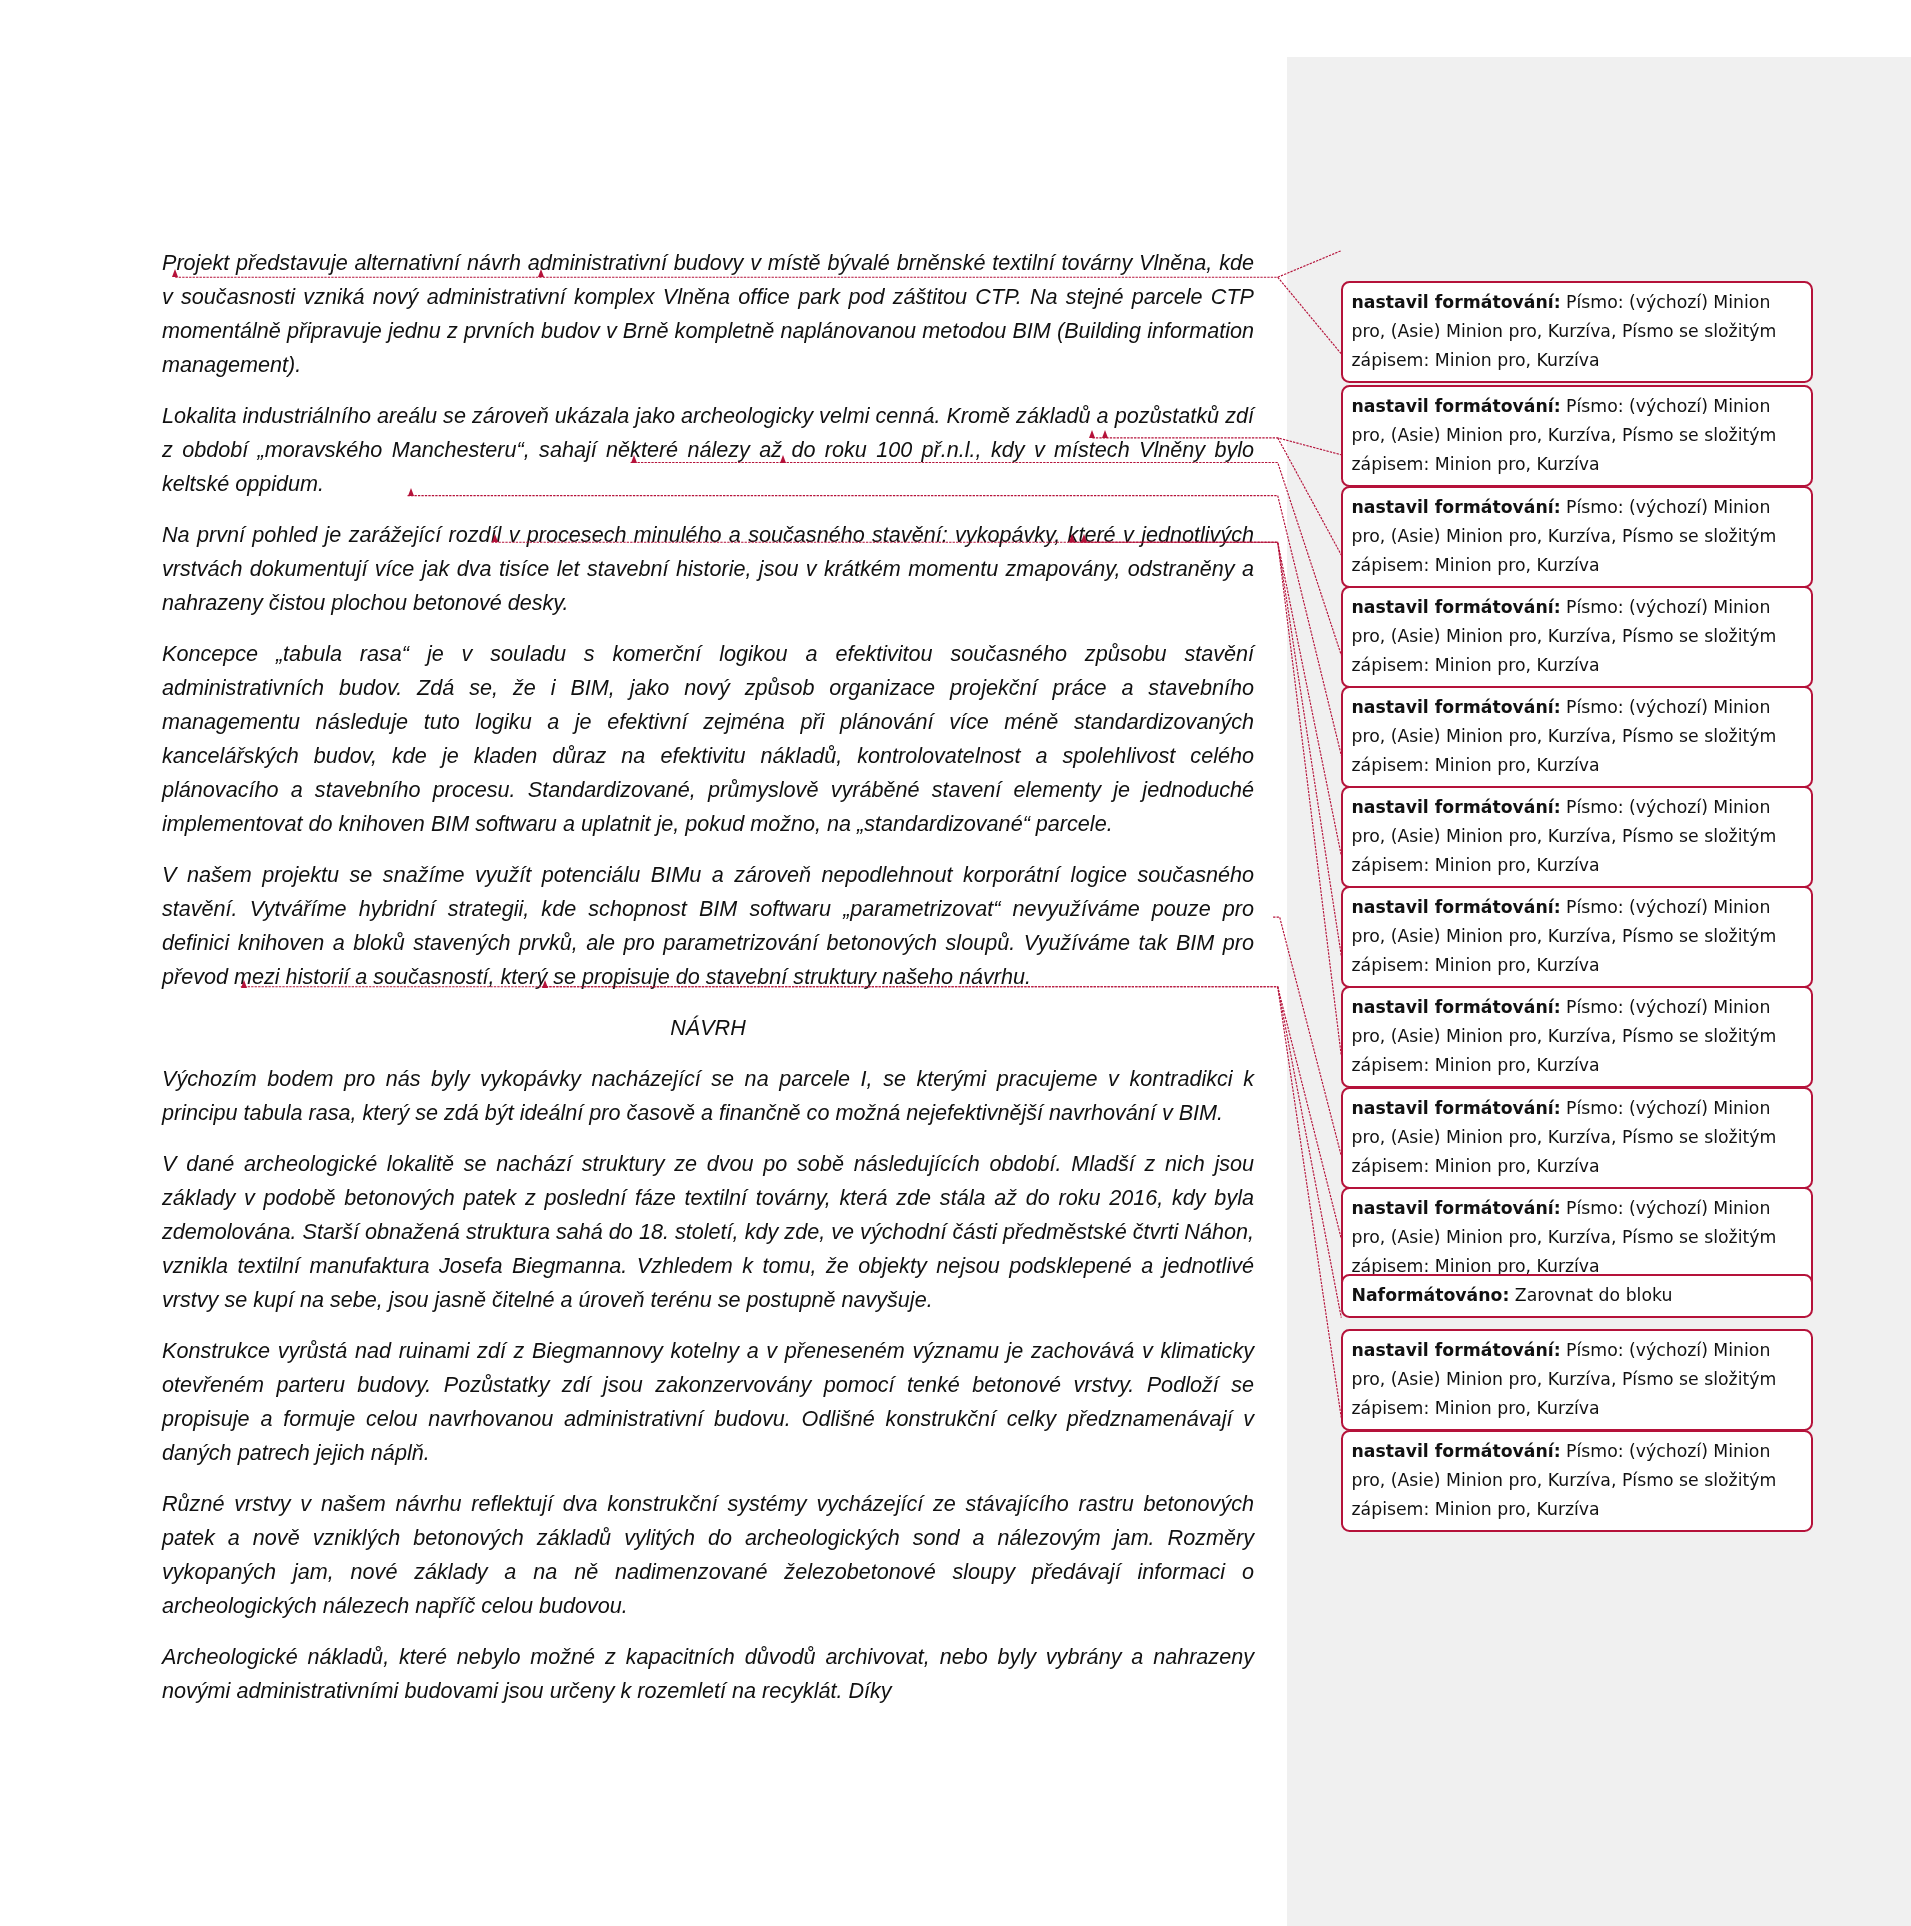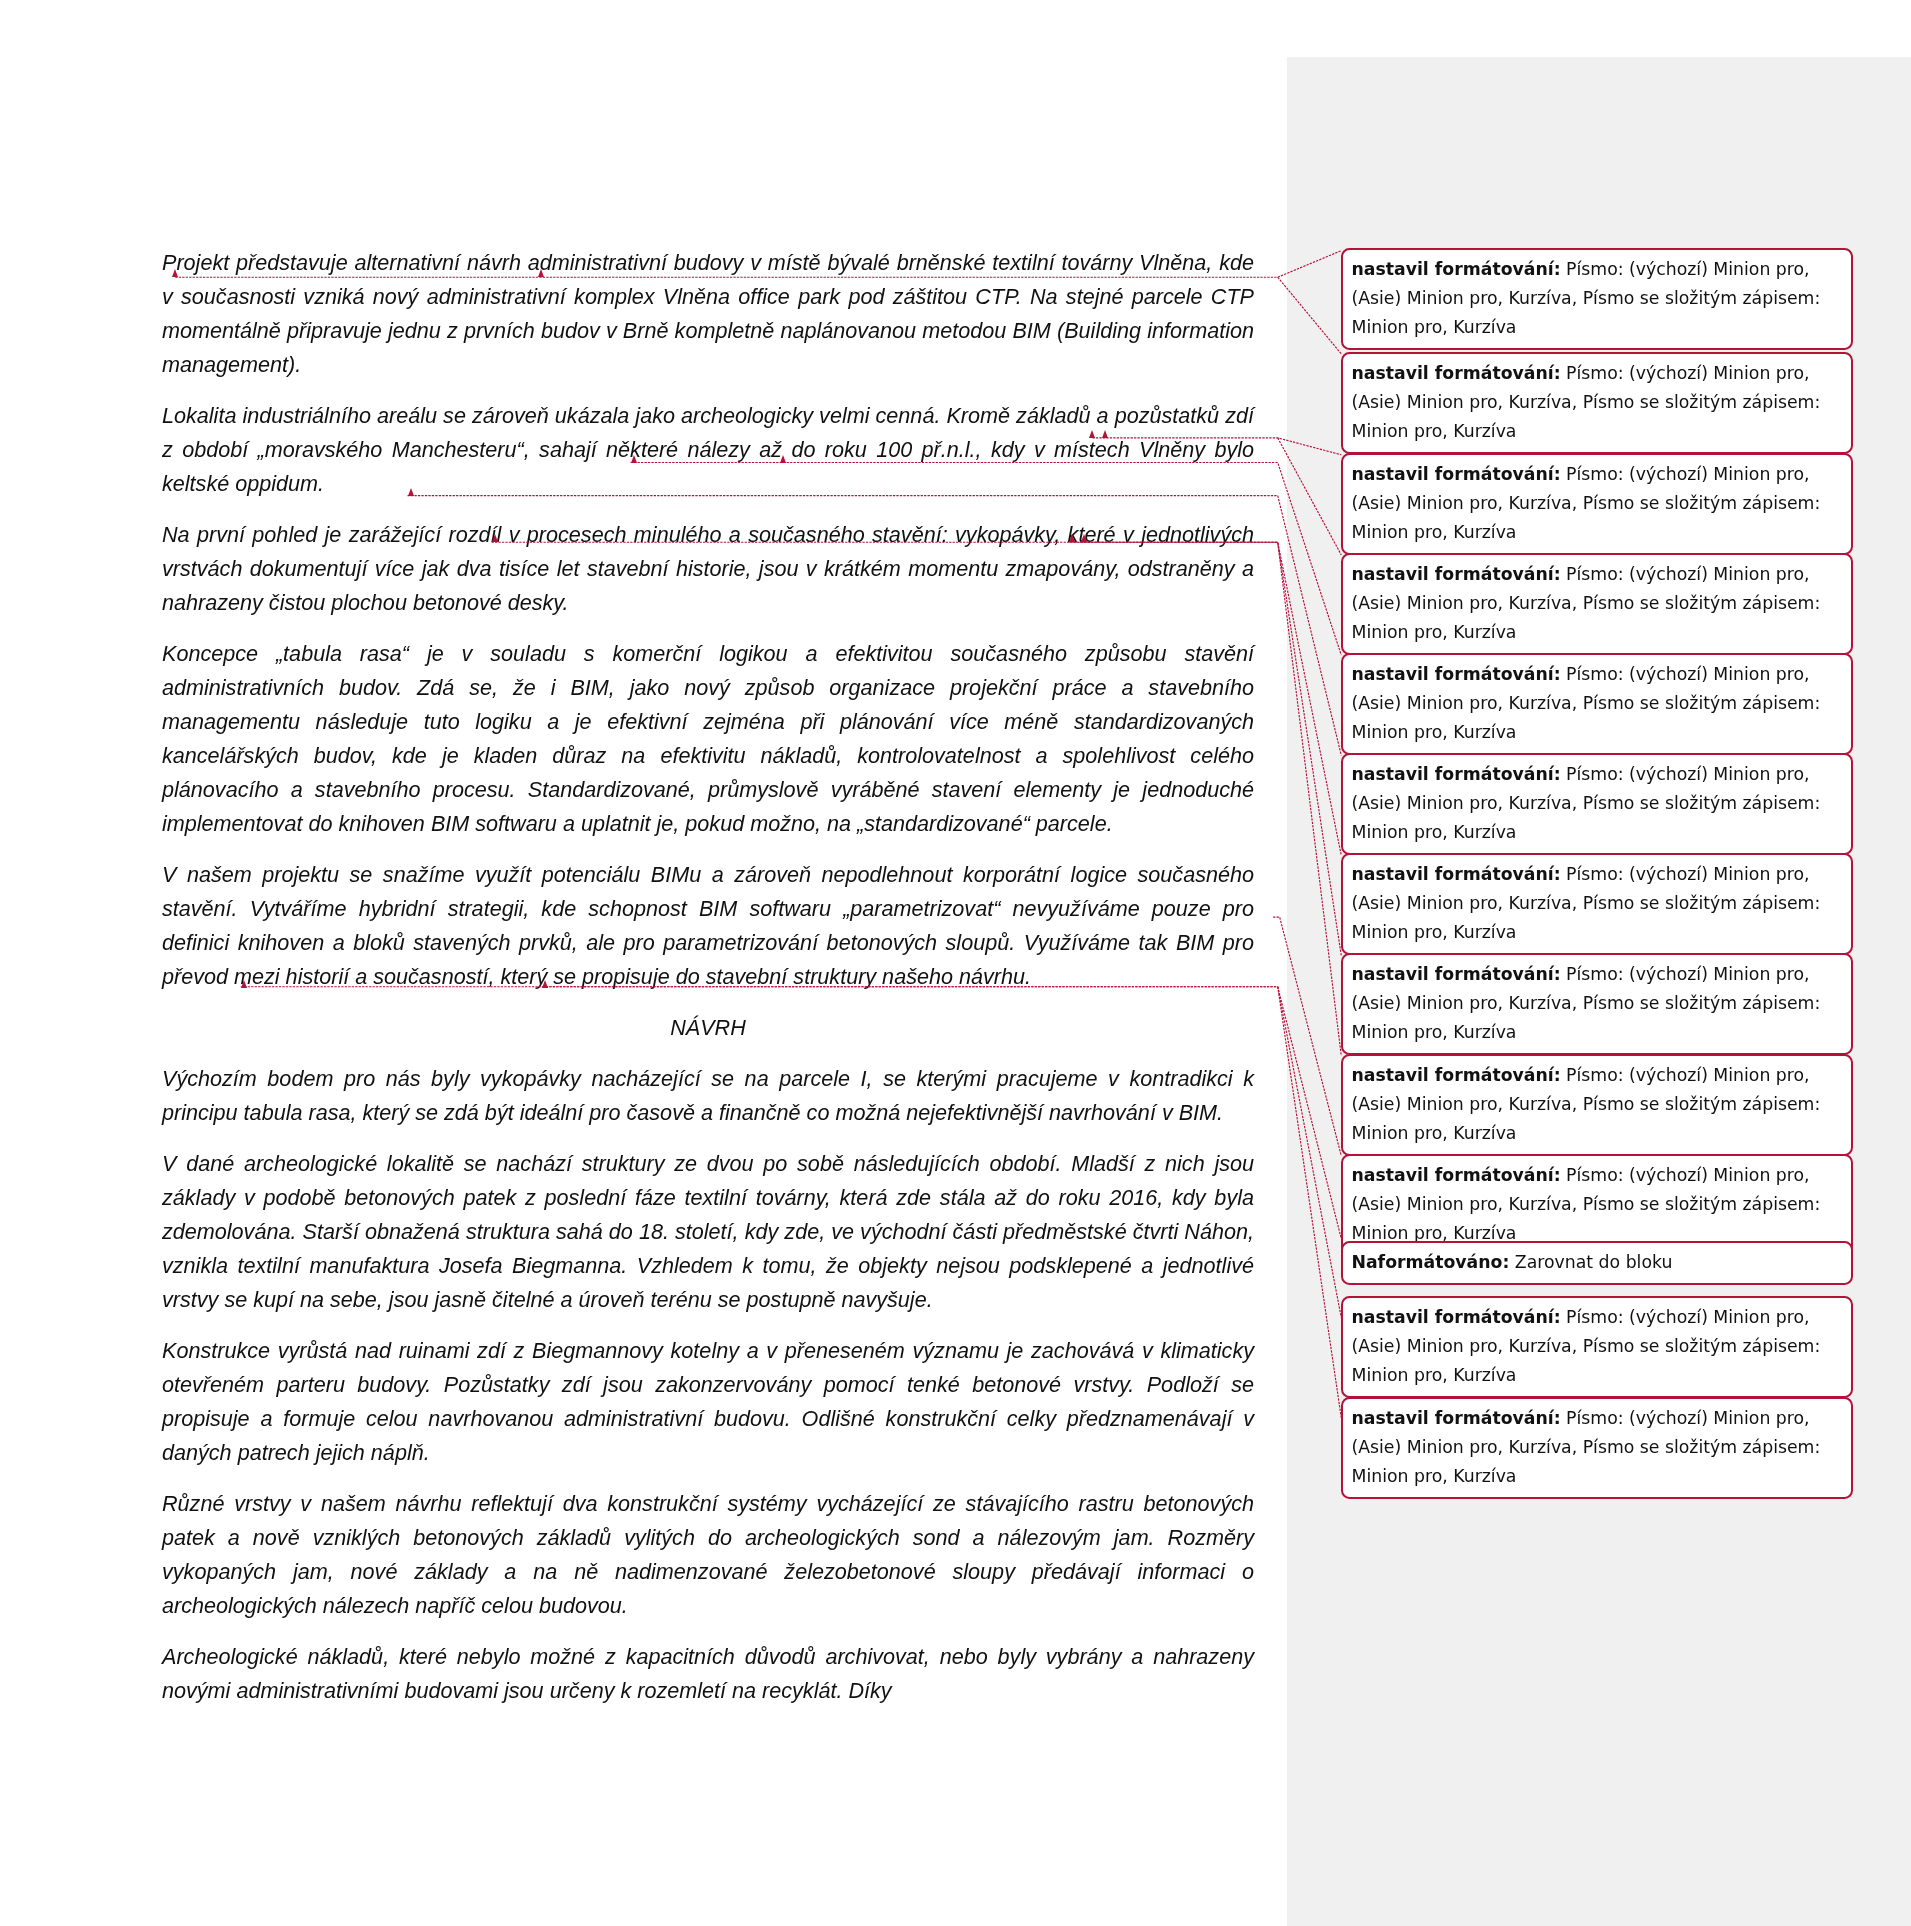--- a/index.html
+++ b/index.html
@@ -3,21 +3,21 @@
 <meta charset="utf-8">
 <style>
   html, body { margin: 0; padding: 0; background: #ffffff; }
   body { width: 1911px; height: 2415px; position: relative; overflow: hidden; }
   .page { position: absolute; left: 0; top: 0; width: 1911px; height: 2415px; background: #ffffff; }
   .markup-pane { position: absolute; left: 1287px; top: 57px; width: 624px; height: 2291px; background: #f0f0f0; }
   .body-text { position: absolute; left: 162px; width: 1092px; font-family: Liberation Sans, sans-serif; font-style: italic; font-size: 21.6px; line-height: 34px; color: #111111; text-align: justify; }
   .body-text p { margin: 0 0 17px 0; }
   .body-text p.heading { text-align: center; }
   .block1 { top: 246px; }
-  .balloon { position: absolute; left: 1341px; width: 512px; box-sizing: border-box; border: 2.3px solid #b5123a; border-radius: 8.5px; background: #ffffff; padding: 5.4px 8.5px; font-family: "DejaVu Sans", sans-serif; font-size: 17.3px; line-height: 29px; color: #111111; }
+  .balloon { position: absolute; left: 1341px; width: 472px; box-sizing: border-box; border: 2.3px solid #b5123a; border-radius: 8.5px; background: #ffffff; padding: 5.4px 8.5px; font-family: "DejaVu Sans", sans-serif; font-size: 17.3px; line-height: 29px; color: #111111; margin-top: 33px; }
   .balloon b { font-weight: bold; }
   .connectors { position: absolute; left: 0; top: 0; width: 1911px; height: 2415px; pointer-events: none; }
   .connectors line, .connectors polyline { stroke: #b5123a; stroke-width: 3; fill: none; stroke-dasharray: 6 3; }
   .marker { position: absolute; width: 0; height: 0; border-left: 3.9px solid transparent; border-right: 3.9px solid transparent; border-bottom: 8.5px solid #b5123a; }
 </style>
 </head>
 <body>
 
 <div class="page">
   <div class="markup-pane"></div>

